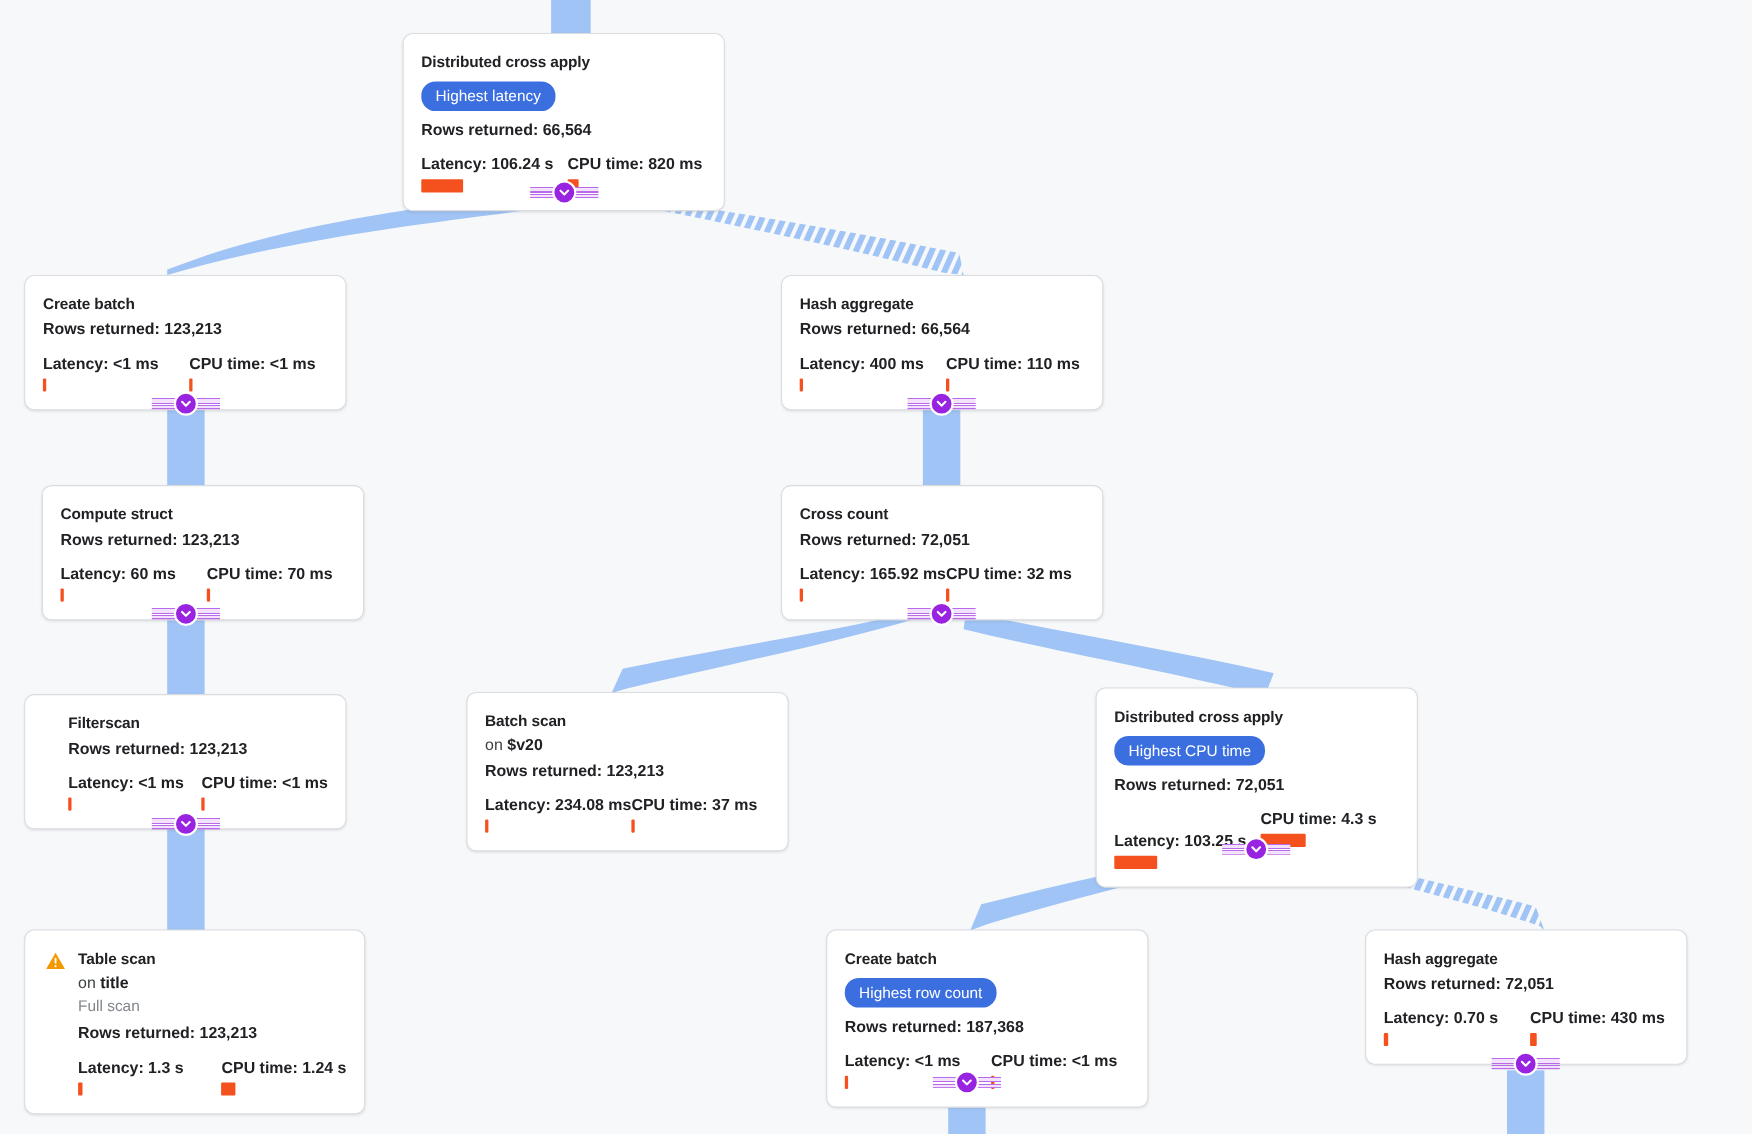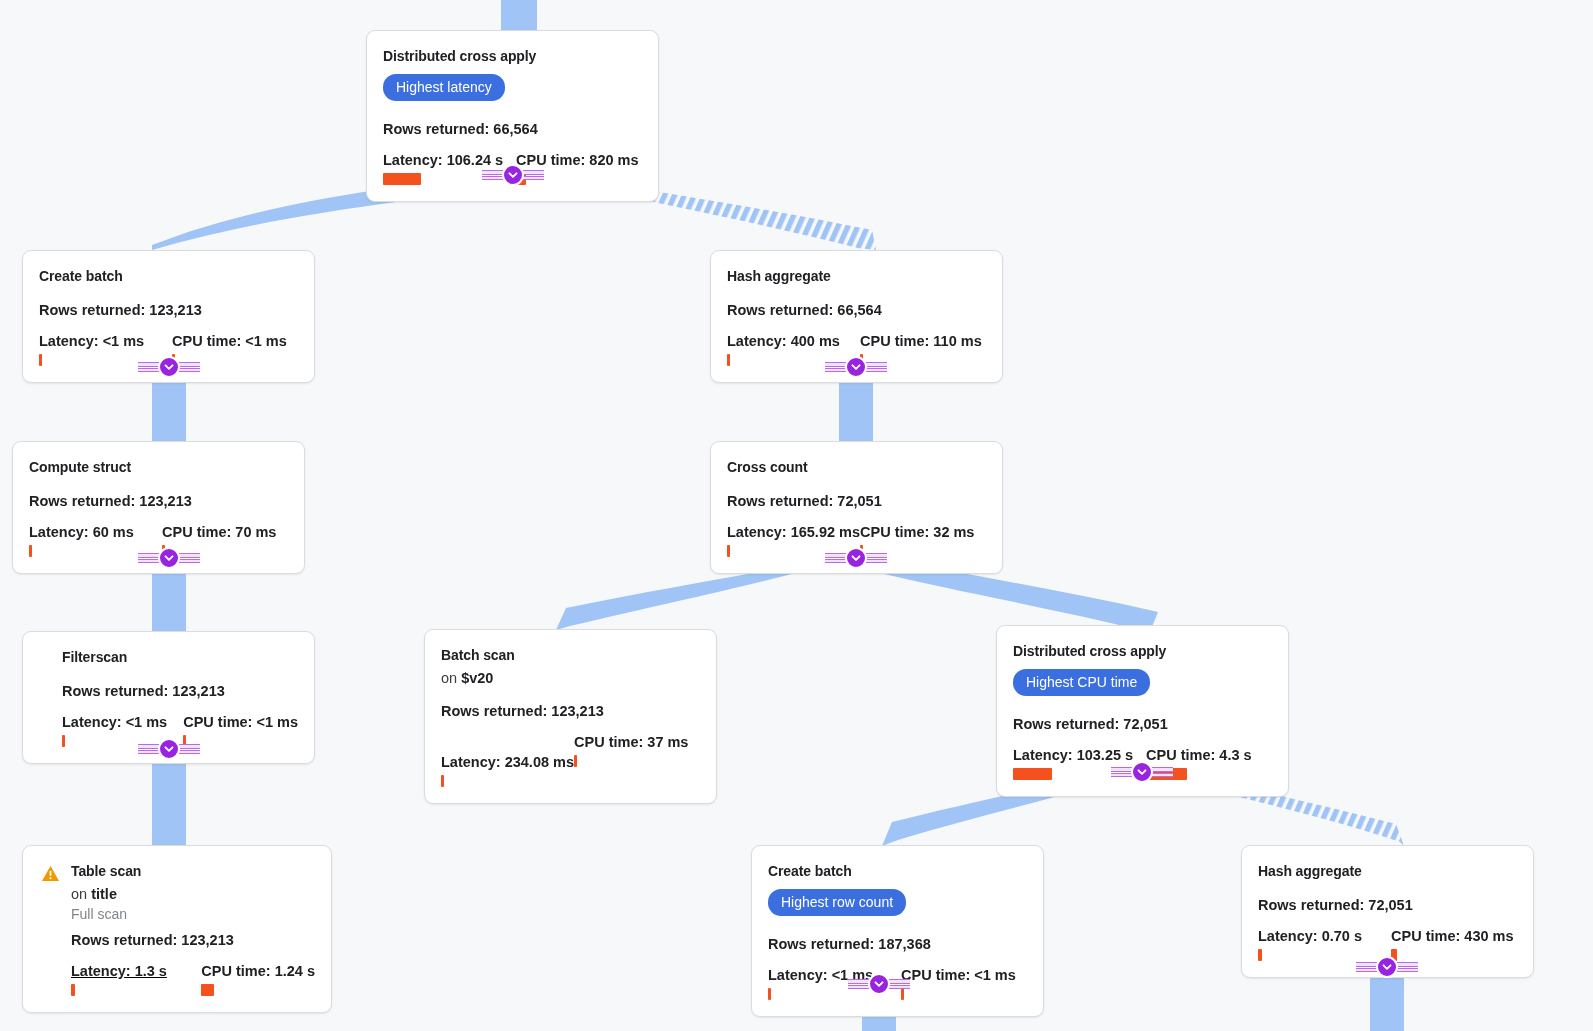--- a/index.html
+++ b/index.html
@@ -69,21 +69,21 @@
     padding: 6px 13px 7px 13px;
     border-radius: 13px;
     margin: 4px 0 5px 0;
     white-space: nowrap;
   }
   .rows {
     font-size: 14.5px;
     font-weight: bold;
     color: #202124;
     line-height: 20px;
-    margin-top: 13px;
+    margin-top: 3px;
     white-space: nowrap;
   }
   .metrics {
     display: flex;
     margin-top: 13px;
   }
   .metric { position: relative; }
   .metric-label {
     font-size: 14.5px;
     font-weight: bold;
@@ -230,21 +230,21 @@
       </div>
     </div>
   </div>
   <div class="rail" style="left:825px; top:361px; width:62px;"></div>
   <div class="chev" style="left:845px; top:356px;">
     <svg width="12" height="12" viewBox="0 0 12 12">
       <path d="M2.5 4.3 L6 7.8 L9.5 4.3" fill="none" stroke="#ffffff" stroke-width="1.9" stroke-linecap="round" stroke-linejoin="round"></path>
     </svg>
   </div>
 
-  <div class="node" style="left:12px; top:441px; width:293px;">
+  <div class="node" style="left:38px; top:441px; width:293px;">
     <div class="node-title">Compute struct</div>
     <div class="rows">Rows returned: 123,213</div>
     <div class="metrics">
       <div class="metric" style="width:133px;">
         <div class="metric-label">Latency: 60 ms</div>
         <div class="metric-bar" style="width:3px;"></div>
       </div>
       <div class="metric">
         <div class="metric-label">CPU time: 70 ms</div>
         <div class="metric-bar" style="width:3px;"></div>
@@ -300,37 +300,37 @@
     </svg>
   </div>
 
   <div class="node" style="left:424px; top:629px; width:293px;">
     <div class="node-title">Batch scan</div>
     <div class="node-sub">
       <span>on </span><span class="target">$v20</span>
     </div>
     <div class="rows">Rows returned: 123,213</div>
     <div class="metrics">
-      <div class="metric" style="width:133px;margin-top:20px;">
+      <div class="metric" style="width:133px;">
         <div class="metric-label">Latency: 234.08 ms</div>
         <div class="metric-bar" style="width:3px;"></div>
       </div>
       <div class="metric">
         <div class="metric-label">CPU time: 37 ms</div>
         <div class="metric-bar" style="width:3px;"></div>
       </div>
     </div>
   </div>
 
   <div class="node" style="left:996px; top:625px; width:293px;">
     <div class="node-title">Distributed cross apply</div>
     <div class="badge">Highest CPU time</div>
     <div class="rows">Rows returned: 72,051</div>
     <div class="metrics">
-      <div class="metric" style="width:133px;">
+      <div class="metric" style="width:133px;margin-top:20px;">
         <div class="metric-label">Latency: 103.25 s</div>
         <div class="metric-bar" style="width:39px;"></div>
       </div>
       <div class="metric">
         <div class="metric-label">CPU time: 4.3 s</div>
         <div class="metric-bar" style="width:41px;"></div>
       </div>
     </div>
   </div>
   <div class="rail" style="left:1111px; top:766px; width:62px;"></div>
@@ -346,21 +346,21 @@
       <rect x="9.1" y="7" width="1.8" height="5.6" fill="#ffffff" rx=".9"></rect>
       <circle cx="10" cy="15.1" r="1.05" fill="#ffffff"></circle>
     </svg>
     <div class="node-title">Table scan</div>
     <div class="node-sub">
       <span>on </span><span class="target">title</span>
     </div>
     <div class="node-note">Full scan</div>
     <div class="rows" style="margin-top:6px;">Rows returned: 123,213</div>
     <div class="metrics">
-      <div class="metric" style="width:133px;text-decoration:underline;">
+      <div class="metric" style="width:133px;">
         <div class="metric-label">Latency: 1.3 s</div>
         <div class="metric-bar" style="width:4px;"></div>
       </div>
       <div class="metric">
         <div class="metric-label">CPU time: 1.24 s</div>
         <div class="metric-bar" style="width:13px;"></div>
       </div>
     </div>
   </div>
 

